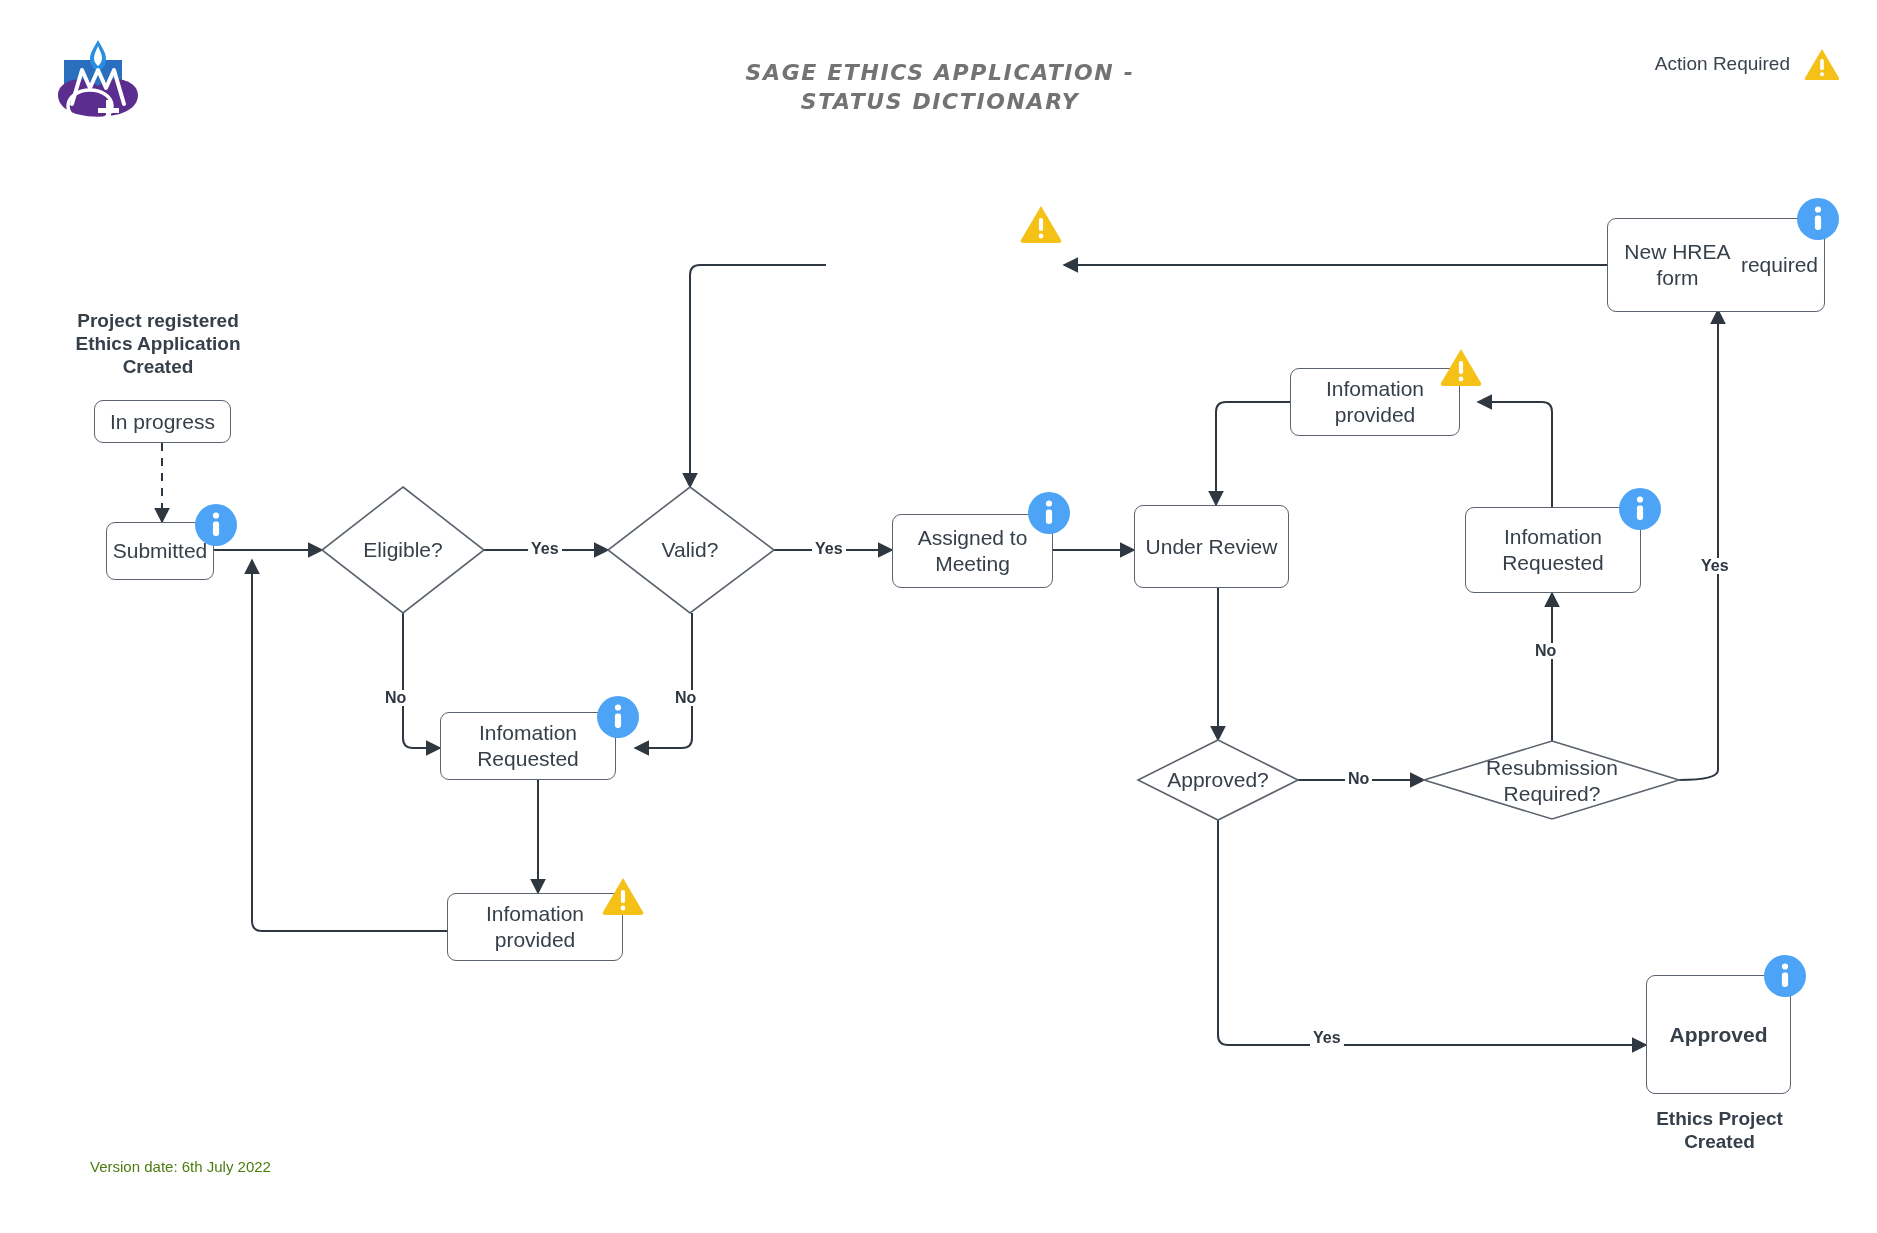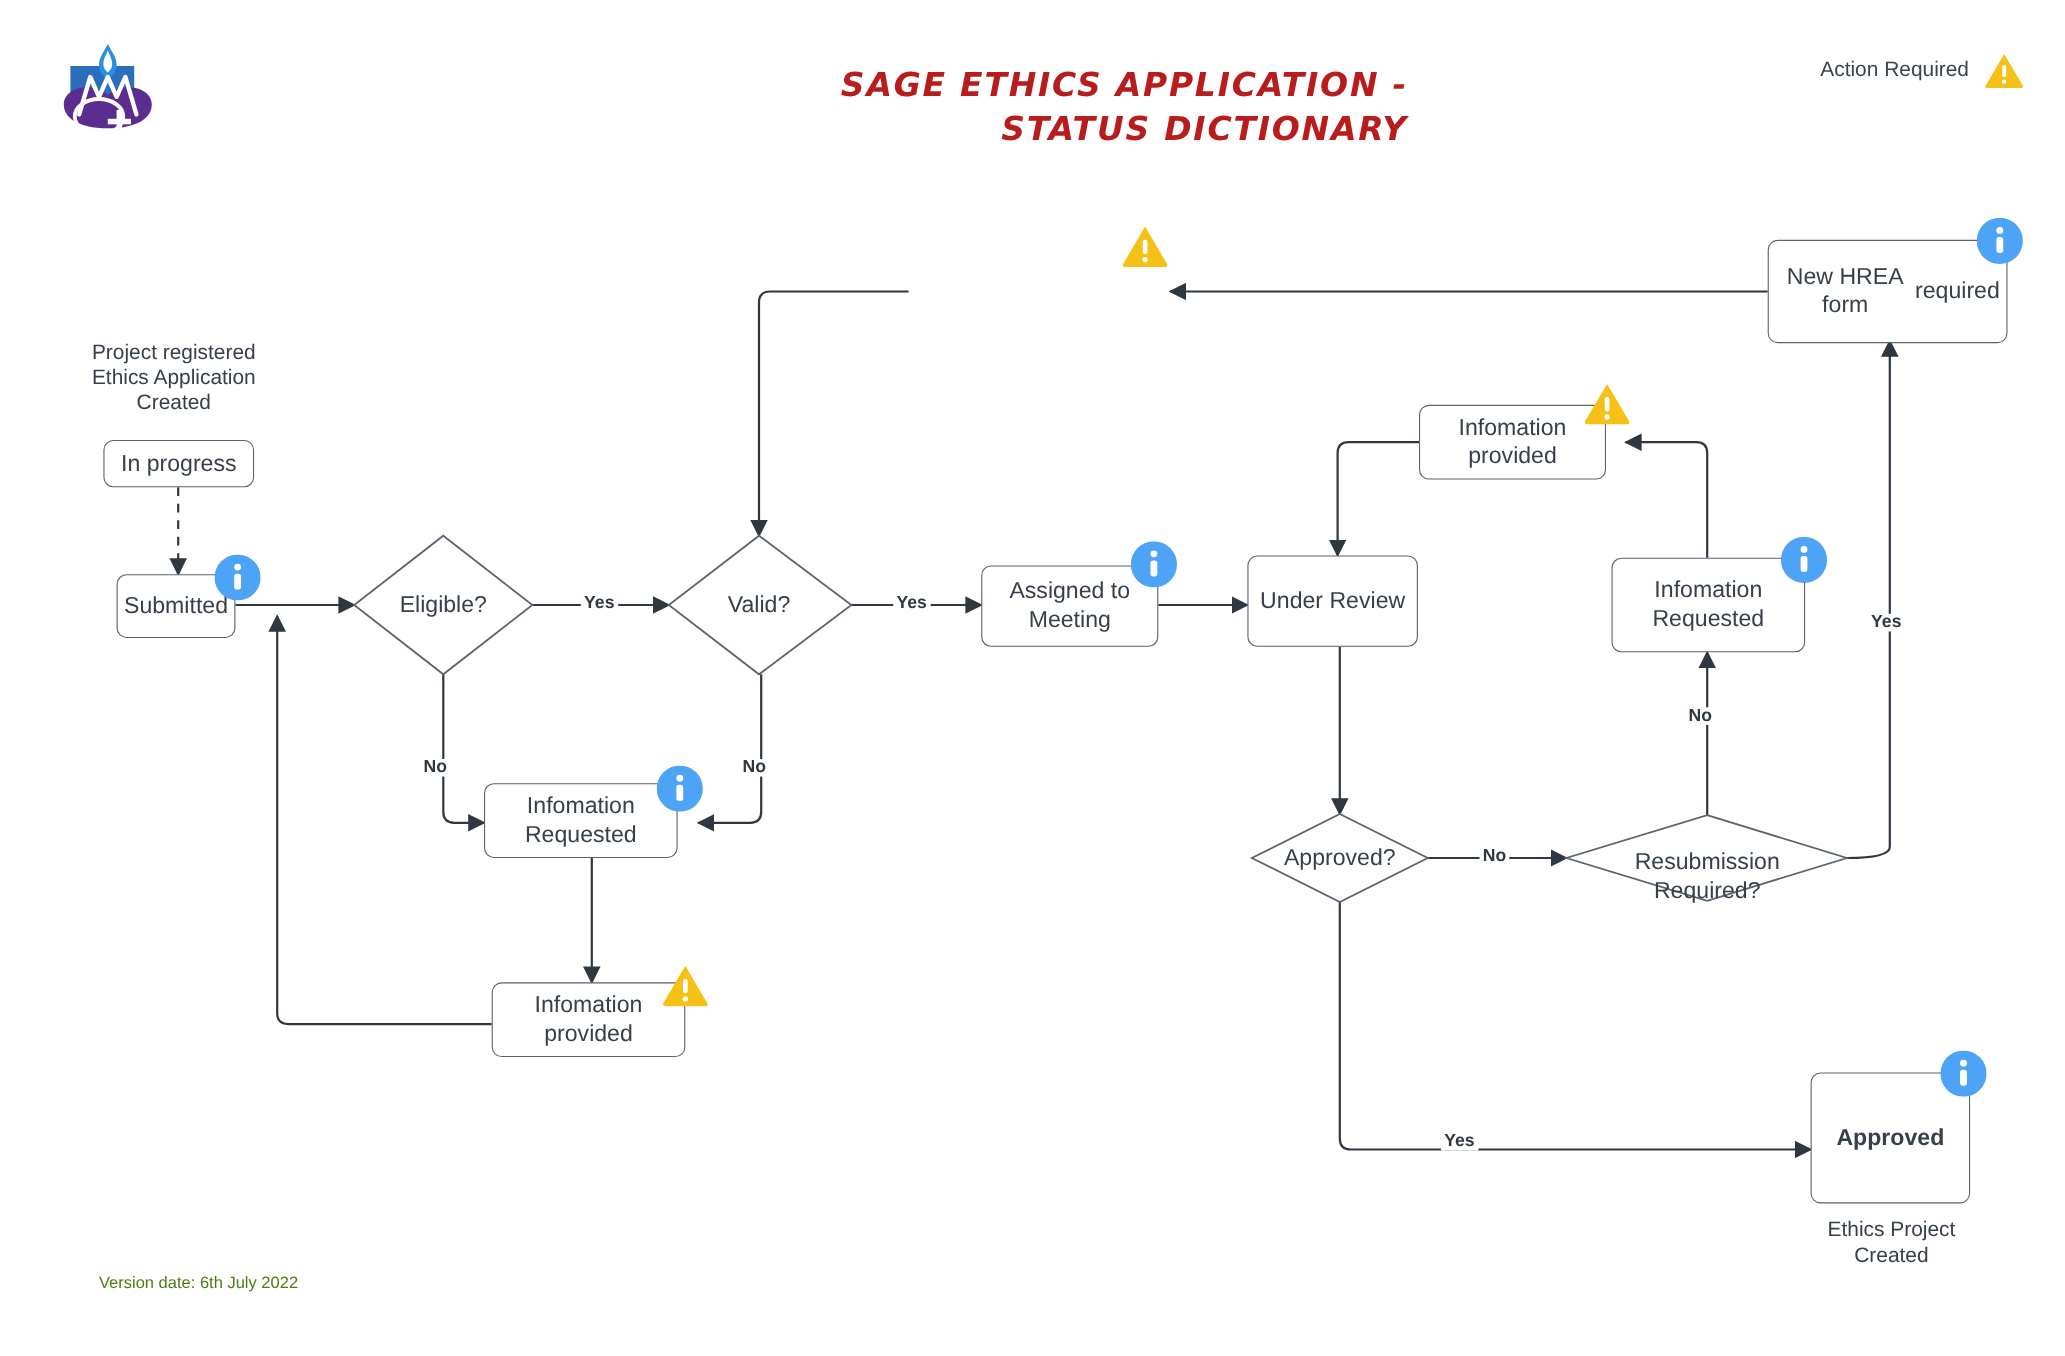--- a/index.html
+++ b/index.html
@@ -38,27 +38,27 @@
   }
   .logo-line3 {
     font-family: "Liberation Serif", serif;
     font-size: 12px; font-weight: 700; letter-spacing: 2.2px;
     color: #2a5fa8; margin-top: 3px; margin-left: 28px;
   }
 
   
   #title {
     left: 600px; top: 58px; width: 680px;
-    text-align: right;
+    text-align: center;
     font-family: "DejaVu Sans", sans-serif;
     font-weight: 700;
     font-style: italic;
-    font-size: 30px;
+    font-size: 22px;
     letter-spacing: 1.6px;
-    color: #b91c1c;
+    color: #737373;
     line-height: 1.32;
   }
 
   
   #legend { left: 1540px; top: 40px; width: 300px; }
   .legend-row {
     display: flex; align-items: center; justify-content: flex-end;
     height: 48px;
   }
   .legend-label {
@@ -111,21 +111,21 @@
     line-height: 1.22;
     pointer-events: none;
   }
 
   .node-icon { position: absolute; }
 
   .caption {
     position: absolute;
     text-align: center;
     font-size: 19px;
-    font-weight: 400;
+    font-weight: 700;
     color: #37404a;
     line-height: 1.2;
   }
 
   .edge-label {
     position: absolute;
     font-size: 16px;
     font-weight: 700;
     color: #2f3741;
     background: #ffffff;
@@ -335,21 +335,21 @@
         <circle cx="21" cy="21" r="21" fill="#4da3f5"></circle>
       <circle cx="21" cy="11.5" r="3.1" fill="#ffffff"></circle>
       <rect x="17.9" y="17.5" width="6.2" height="14.5" rx="2.4" fill="#ffffff"></rect>
       </svg>
   </div>
 
   <div class="node-diamond-label" style="left:1150px; top:762px; width:136px; height:36px;">
     <span>Approved?</span>
   </div>
 
-  <div class="node-diamond-label" style="left:1456px; top:768px; width:192px; height:58px; flex-direction:column;">
+  <div class="node-diamond-label" style="left:1456px; top:752px; width:192px; height:58px; flex-direction:column;">
     <span>Resubmission</span>
     <span>Required?</span>
   </div>
 
   <div class="node-box bold" style="left:1646px; top:975px; width:145px; height:119px;">
     <span>Approved</span>
   </div>
   <div class="node-icon" style="left:1764px; top:955px;">
     <svg width="42" height="42" viewBox="0 0 42 42">
         <circle cx="21" cy="21" r="21" fill="#4da3f5"></circle>

